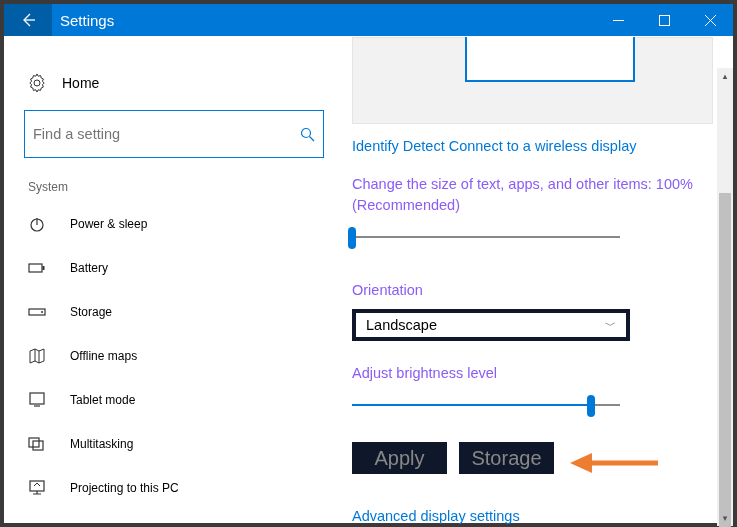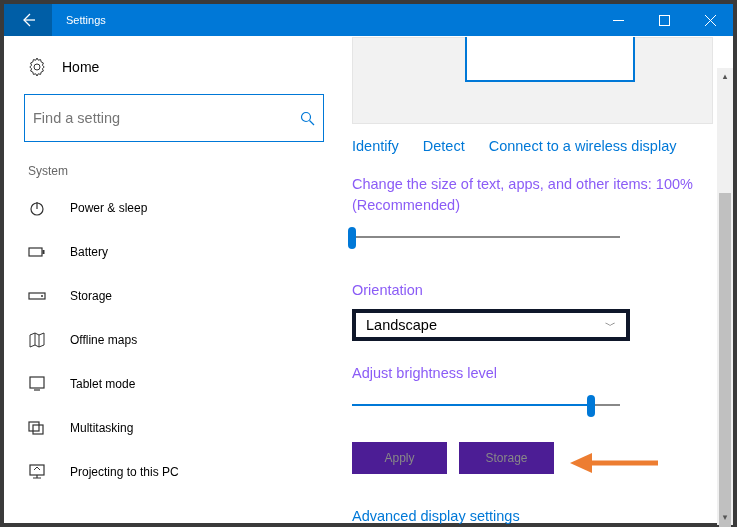--- a/index.html
+++ b/index.html
@@ -1,46 +1,46 @@
 <!DOCTYPE html>
 <html><head>
 <meta charset="utf-8">
 <style>
 * { box-sizing: border-box; margin: 0; padding: 0; font-family: "Segoe UI", Arial, sans-serif; }
 body { background: #3a3a3a; width: 737px; height: 527px; overflow: hidden; }
 .window { position: absolute; left: 4px; top: 4px; width: 729px; height: 519px; background: #fff; display: flex; flex-direction: column; }
 .titlebar { height: 32px; background: #0078d7; display: flex; align-items: center; color: #fff; }
 .back-btn { width: 48px; height: 32px; background: #005ea6; display: flex; align-items: center; justify-content: center; cursor: pointer; }
-.title { padding-left: 14px; font-size: 11px; text-align: right; }
+.title { padding-left: 8px; font-size: 15px; text-align: right; }
 .win-controls { margin-left: auto; display: flex; }
 .win-btn { width: 46px; height: 32px; display: flex; align-items: center; justify-content: center; cursor: pointer; }
 .content { flex: 1; display: flex; position: relative; }
-.sidebar { width: 340px; padding: 0 20px; display: flex; flex-direction: column; }
+.sidebar { width: 340px; padding: 16px 20px; display: flex; flex-direction: column; }
 .home-row { display: flex; align-items: center; padding: 22px 0 18px 4px; gap: 16px; }
 .home-label { font-size: 14px; }
 .search { border: 1px solid #0078d7; height: 48px; display: flex; align-items: center; padding: 0 8px; }
 .search input { flex: 1; border: none; outline: none; font-size: 14.5px; color: #666; background: transparent; }
 .search-icon { color: #0078d7; }
 .category { font-size: 12px; color: #666; padding: 22px 0 8px 4px; }
 .nav-item { display: flex; align-items: center; gap: 24px; padding: 13px 4px; font-size: 12px; cursor: pointer; }
 .nav-item svg { flex-shrink: 0; }
 .main { flex: 1; padding: 0 20px 0 8px; position: relative; overflow: hidden; }
 .monitor-area { height: 87px; background: #f2f2f2; border: 1px solid #e5e5e5; position: relative; margin-top: 1px; margin-right: 0; }
 .monitor-frag { position: absolute; left: 112px; top: -1px; width: 170px; height: 45px; border: 2px solid #0078d7; border-top: none; background: #fff; }
-.link-row { display: flex; gap: 24px; padding: 14px 0 8px 0; }
+.link-row { display: flex; gap: 4px; padding: 14px 0 8px 0; }
 .link { color: #0078d7; font-size: 14.5px; cursor: pointer; }
 .section-text { font-size: 14.5px; color: #8b5cf6; padding: 12px 0 6px 0; line-height: 1.45; }
 .slider-wrap { position: relative; height: 28px; margin: 4px 0 14px 0; }
 .slider-track { position: absolute; top: 10px; left: 0; right: 10px; height: 2px; background: #888; }
 .slider-fill { position: absolute; top: 10px; left: 0; height: 2px; background: #0078d7; }
 .slider-thumb { position: absolute; top: 1px; width: 8px; height: 22px; border-radius: 4px; background: #0078d7; transform: translateX(-4px); }
 .select { border: 4px solid #0f172a; height: 32px; width: 278px; display: flex; align-items: center; padding: 0 10px; font-size: 14.5px; justify-content: space-between; cursor: pointer; margin: 2px 0 10px 0; }
 .chev { font-size: 11px; color: #555; }
 .btn-row { display: flex; gap: 12px; padding: 6px 0 14px 0; }
-.btn { width: 95px; height: 32px; background: #4c1d95; color: #888; font-size: 12px; display: flex; align-items: center; justify-content: center; cursor: pointer; }
+.btn { width: 95px; height: 32px; background: #0f172a; color: #888; font-size: 20px; display: flex; align-items: center; justify-content: center; cursor: pointer; }
 .adv-link { color: #0078d7; font-size: 14.5px; cursor: pointer; padding-top: 4px; display: inline-block; margin-top: 16px; }
 .scrollbar { position: absolute; right: 0; top: 32px; bottom: 0; width: 16px; background: #f0f0f0; }
 .scroll-thumb { position: absolute; top: 125px; left: 2px; width: 12px; height: 336px; background: #c0c0c0; }
 .scroll-arrow { position: absolute; left: 0; width: 16px; height: 16px; display: flex; align-items: center; justify-content: center; font-size: 9px; color: #555; }
 .arrow-annot { position: absolute; left: 570px; top: 449px; pointer-events: none; }
 .arrow-annot svg { display: block; }
 </style>
 </head>
 <body>
 

